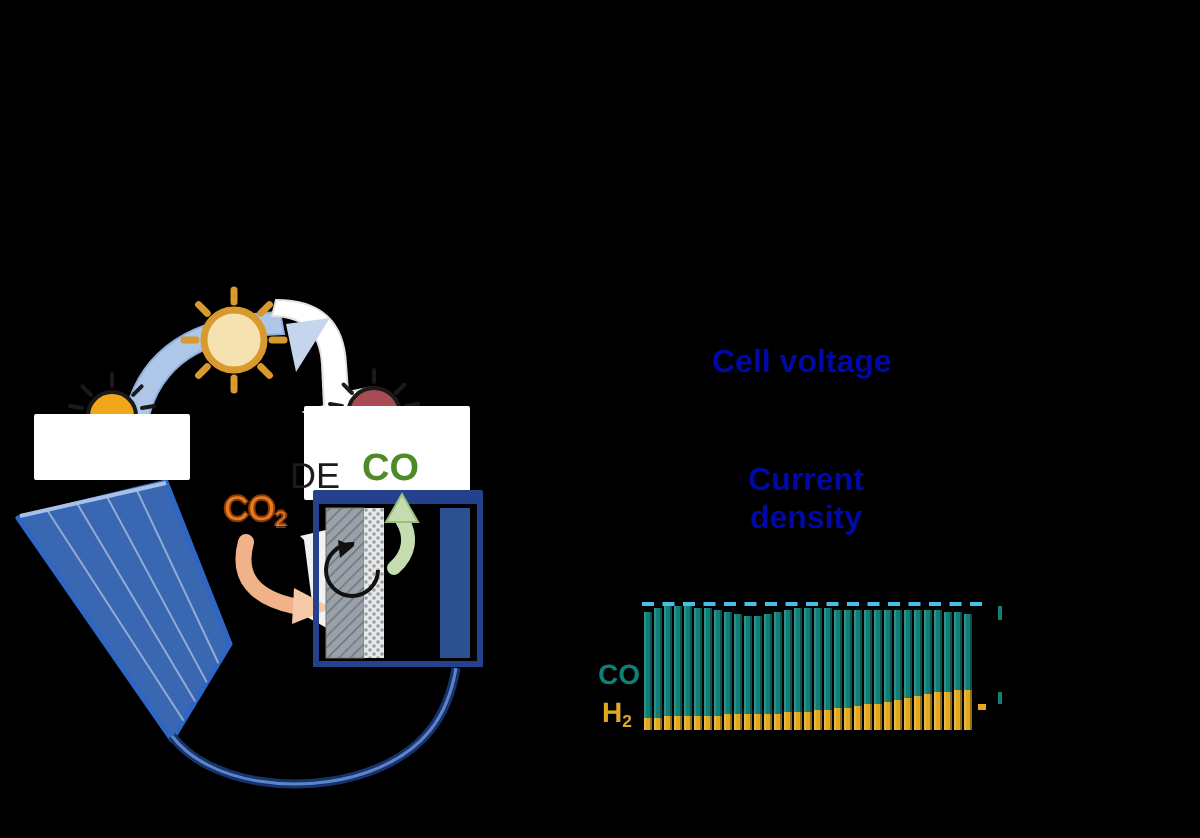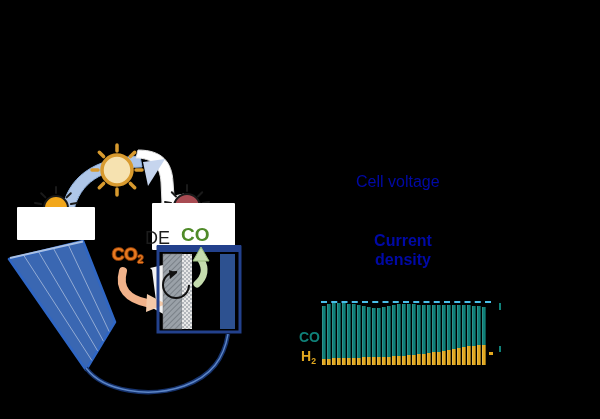--- a/index.html
+++ b/index.html
@@ -2,24 +2,24 @@
 <html><head>
 <meta charset="utf-8">
 <style>
   html,body{margin:0;padding:0;background:#000;}
   .stage{position:relative;width:600px;height:419px;background:#000;overflow:hidden;
          font-family:"Liberation Sans",sans-serif;}
   .stage svg{position:absolute;left:0;top:0;}
   .txt{position:absolute;white-space:nowrap;}
   .de{left:145px;top:228px;font-size:18px;font-weight:500;color:#1c1c1c;}
   .co-prod{left:181px;top:224px;font-size:19px;font-weight:bold;color:#4f8a28;}
-  .co2{left:112px;top:245px;font-size:17px;font-weight:700;color:#e87a20;
+  .co2{left:112px;top:245px;font-size:17px;font-weight:400;color:#e87a20;
        text-shadow:1px 0 #8a3c08,-1px 0 #8a3c08,0 1px #8a3c08,0 -1px #8a3c08;}
   sub{font-size:0.62em;vertical-align:-0.3em;font-weight:inherit;}
-  .cellv{left:356px;top:173px;font-size:16px;font-weight:normal;color:#0009a6;}
+  .cellv{left:356px;top:173px;font-size:16px;font-weight:bold;color:#0009a6;}
   .currd{left:363px;top:231px;width:80px;font-size:16px;font-weight:bold;color:#0009a6;
          text-align:center;line-height:19px;white-space:normal;}
   .stc{left:318px;top:286px;font-size:15px;font-weight:bold;color:#1618ac;letter-spacing:-0.2px;}
   .leg-co{left:299px;top:329px;font-size:14px;font-weight:bold;color:#0f8078;}
   .leg-h2{left:301px;top:348px;font-size:14px;font-weight:bold;color:#e2a81f;}
   #bars{position:absolute;left:322px;top:303px;width:166px;height:62px;
         display:flex;align-items:flex-end;gap:1px;}
   .bar{width:4px;display:flex;flex-direction:column;justify-content:flex-end;}
   .seg-co{box-shadow:inset 1px 0 0 rgba(255,255,255,.14), inset -1px 0 0 rgba(0,0,0,.35);}
   .seg-h2{box-shadow:inset 1px 0 0 rgba(255,255,255,.2), inset -1px 0 0 rgba(0,0,0,.35);}

